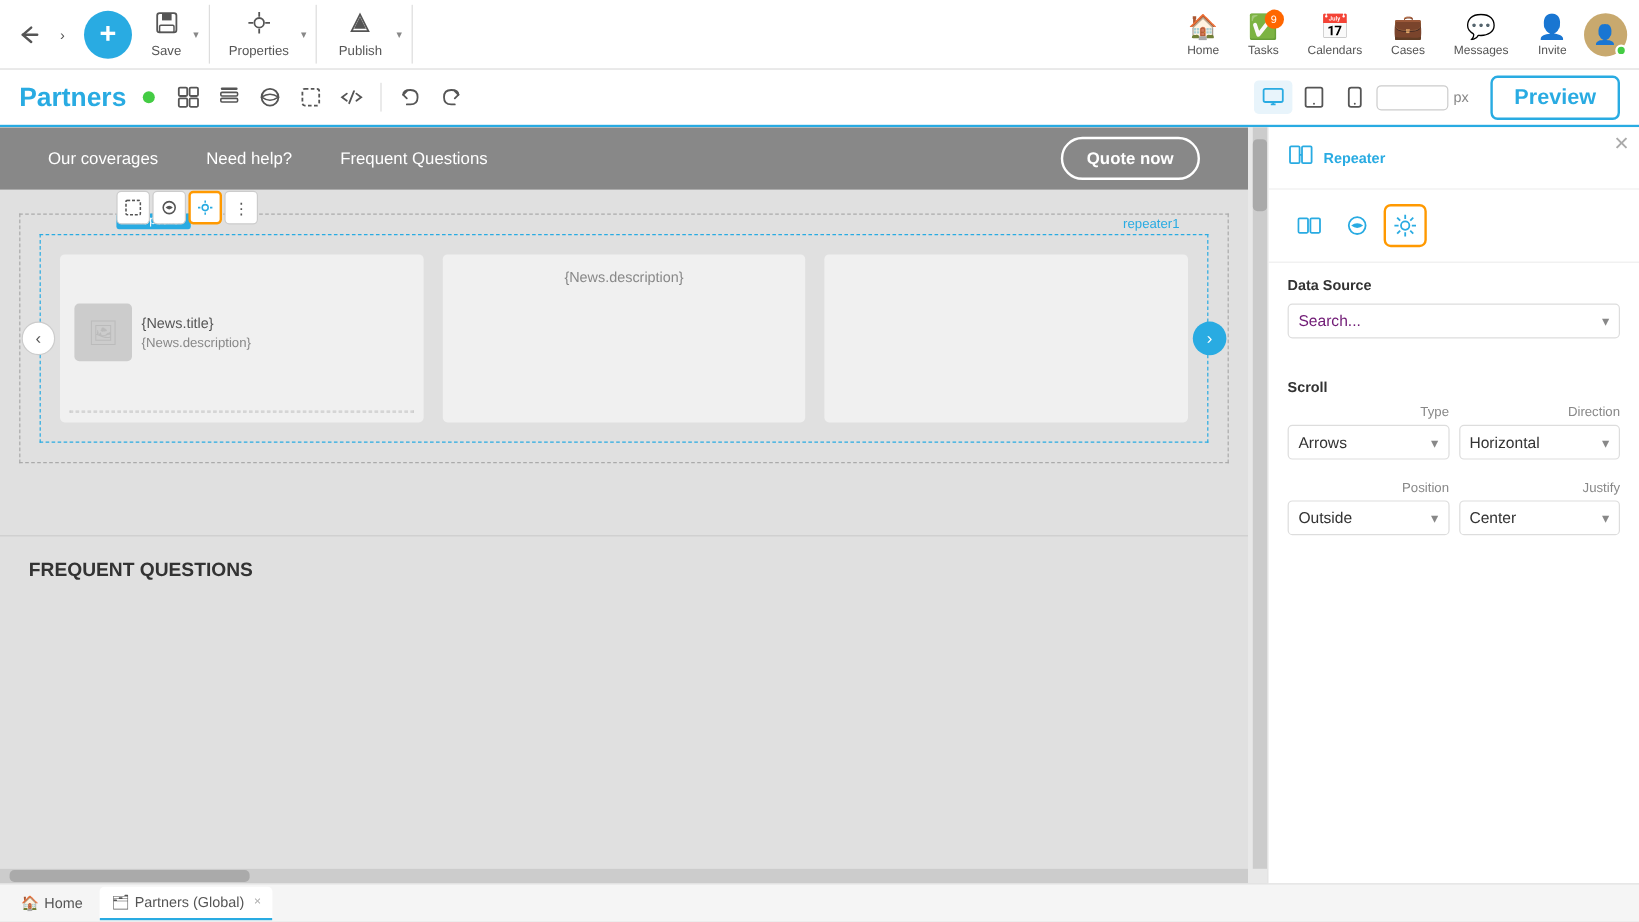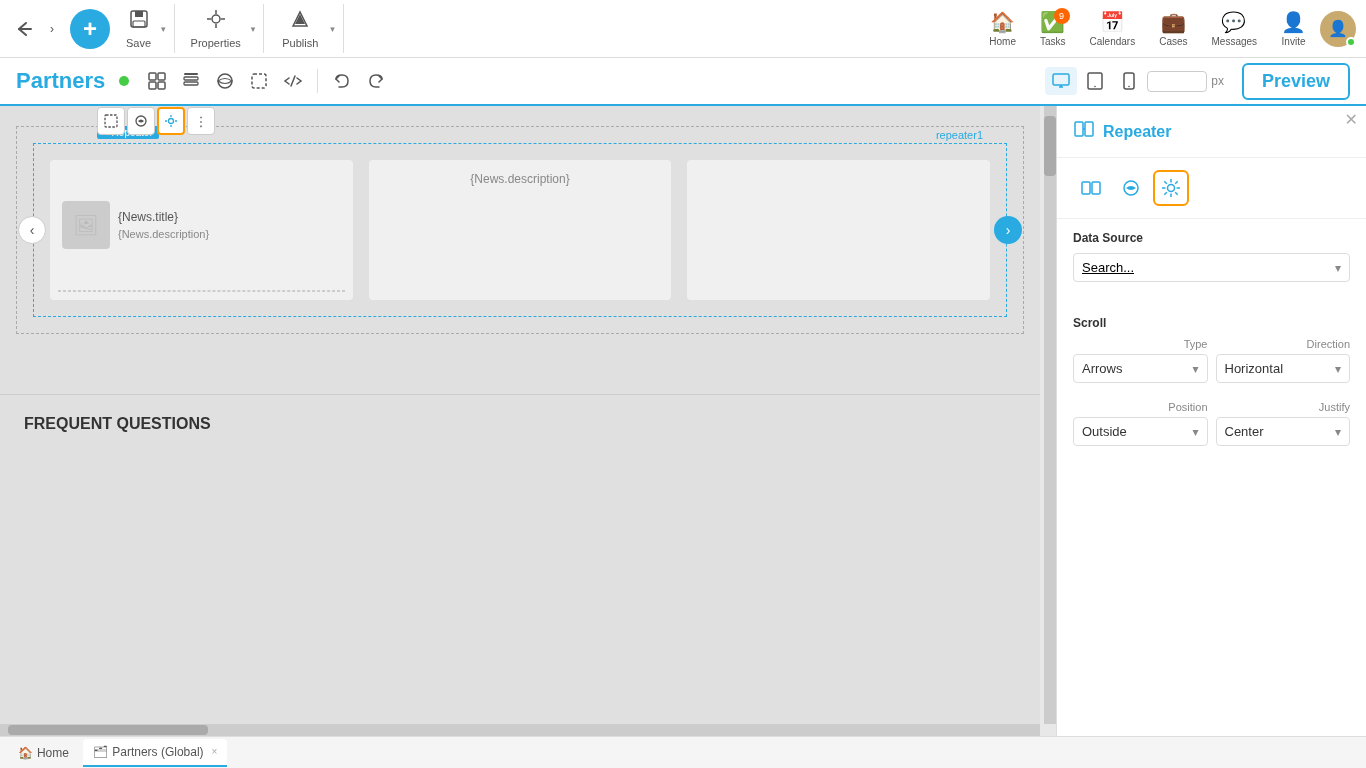--- a/index.html
+++ b/index.html
@@ -290,21 +290,21 @@
     .panel-header {
       padding: 12px 16px;
       border-bottom: 1px solid #eee;
       display: flex; align-items: center; gap: 8px;
       position: relative;
     }
     .panel-header-icon {
       font-size: 18px; color: #29abe2;
     }
     .panel-header-title {
-      font-size: 16px; font-weight: bold; color: #29abe2;
+      font-size: 12px; font-weight: bold; color: #29abe2;
     }
     .panel-sub-icons {
       display: flex; align-items: center; gap: 4px;
       padding: 12px 16px;
       border-bottom: 1px solid #eee;
     }
     .panel-icon-btn {
       width: 36px; height: 36px;
       border: 2px solid transparent;
       border-radius: 6px;
@@ -536,20 +536,26 @@
     </div>
     <button class="preview-btn">Preview</button>
   </div>
 </div>
 
 <div class="main-area">
 
   <div class="canvas-area">
     <div class="canvas-content">
 
+      <div class="site-nav">
+        <span class="site-nav-item">Our coverages</span>
+        <span class="site-nav-item">Need help?</span>
+        <span class="site-nav-item">Frequent Questions</span>
+        <button class="site-nav-cta">Quote now</button>
+      </div>
 
       <div class="repeater-section" style="margin: 16px; margin-top: 20px;">
 
         <div class="repeater-toolbar">
           <div class="rtool-btn">
             <svg width="14" height="14" viewBox="0 0 14 14" fill="none">
               <rect x="1" y="1" width="12" height="12" rx="1" stroke="#555" stroke-width="1.3" stroke-dasharray="2.5 1.5"></rect>
             </svg>
           </div>
           <div class="rtool-btn">
@@ -664,21 +670,21 @@
           <line x1="5.8" y1="14.2" x2="3.3" y2="16.7" stroke="#29abe2" stroke-width="1.5"></line>
         </svg>
       </div>
     </div>
 
 
     <div class="panel-section">
       <div class="panel-section-title">Data Source</div>
       <div class="panel-field">
         <div class="panel-select">
-          <span style="color:#000000;text-decoration:underline;">Search...</span>
+          <span style="color:#701a75;">Search...</span>
           <span class="panel-select-arrow">▾</span>
         </div>
       </div>
     </div>
 
     <div class="panel-section">
       <div class="panel-section-title">Scroll</div>
       <div class="panel-two-col">
         <div class="panel-field">
           <div class="panel-field-label">Type</div>

